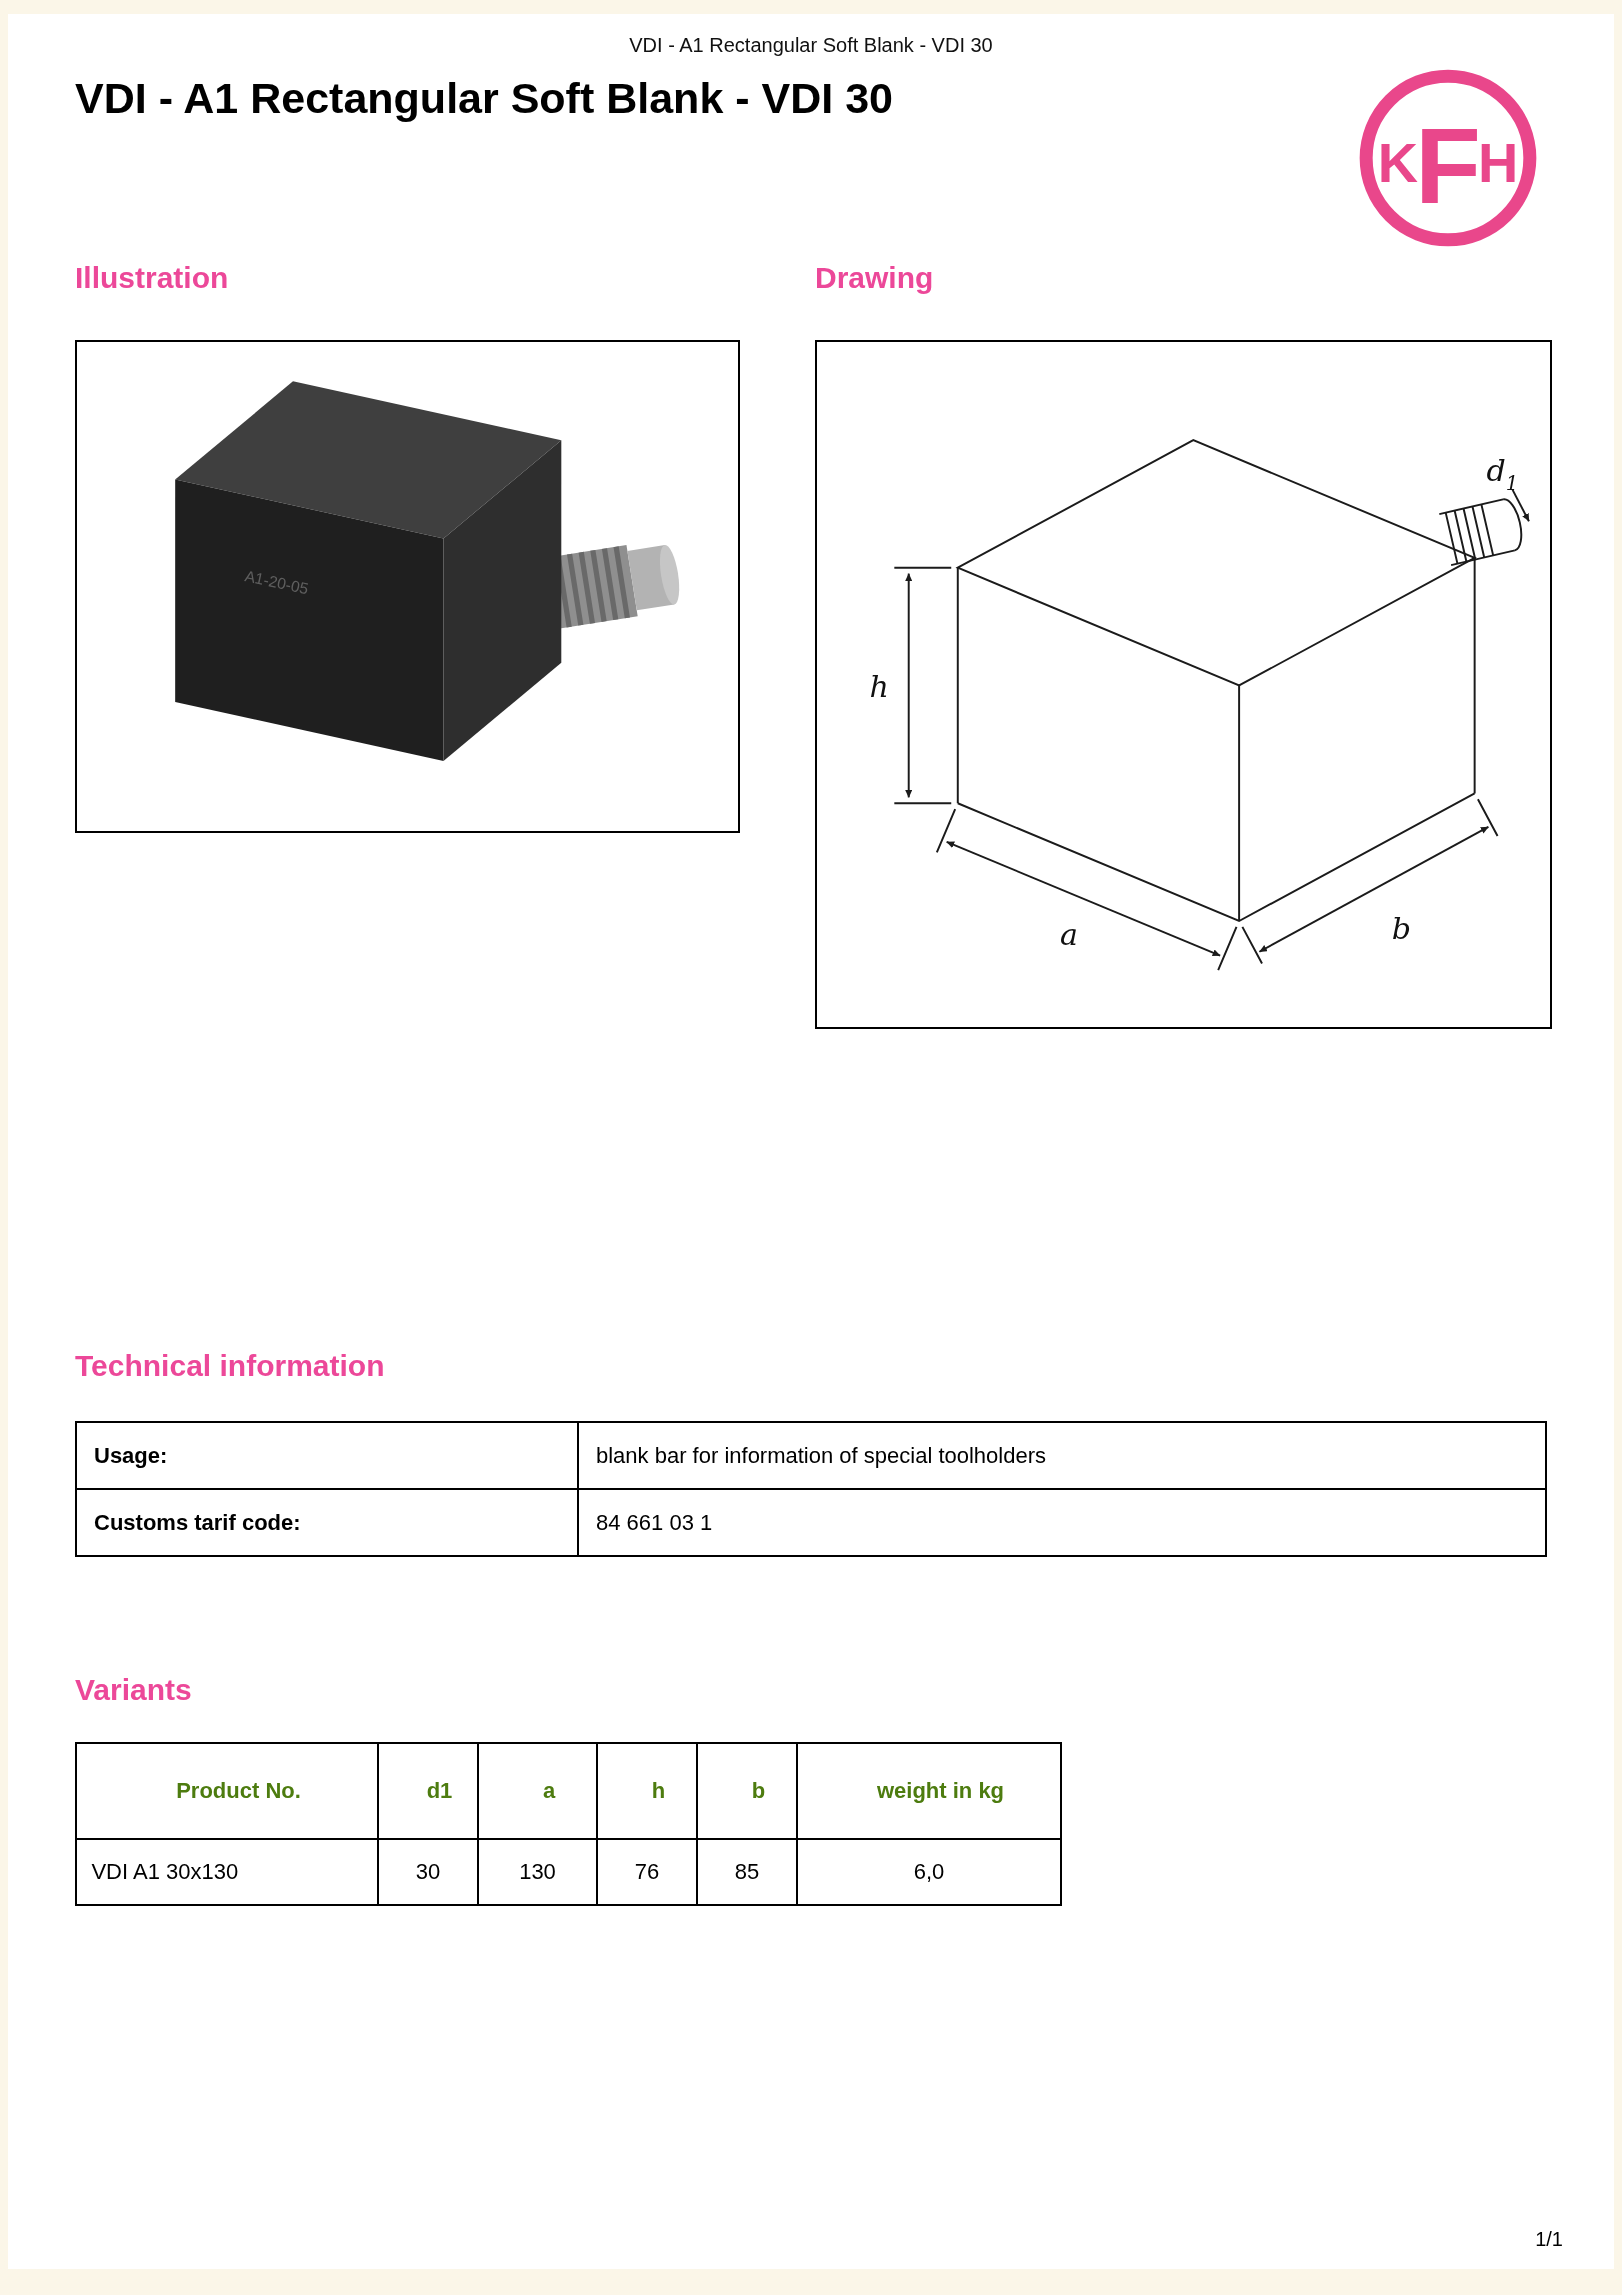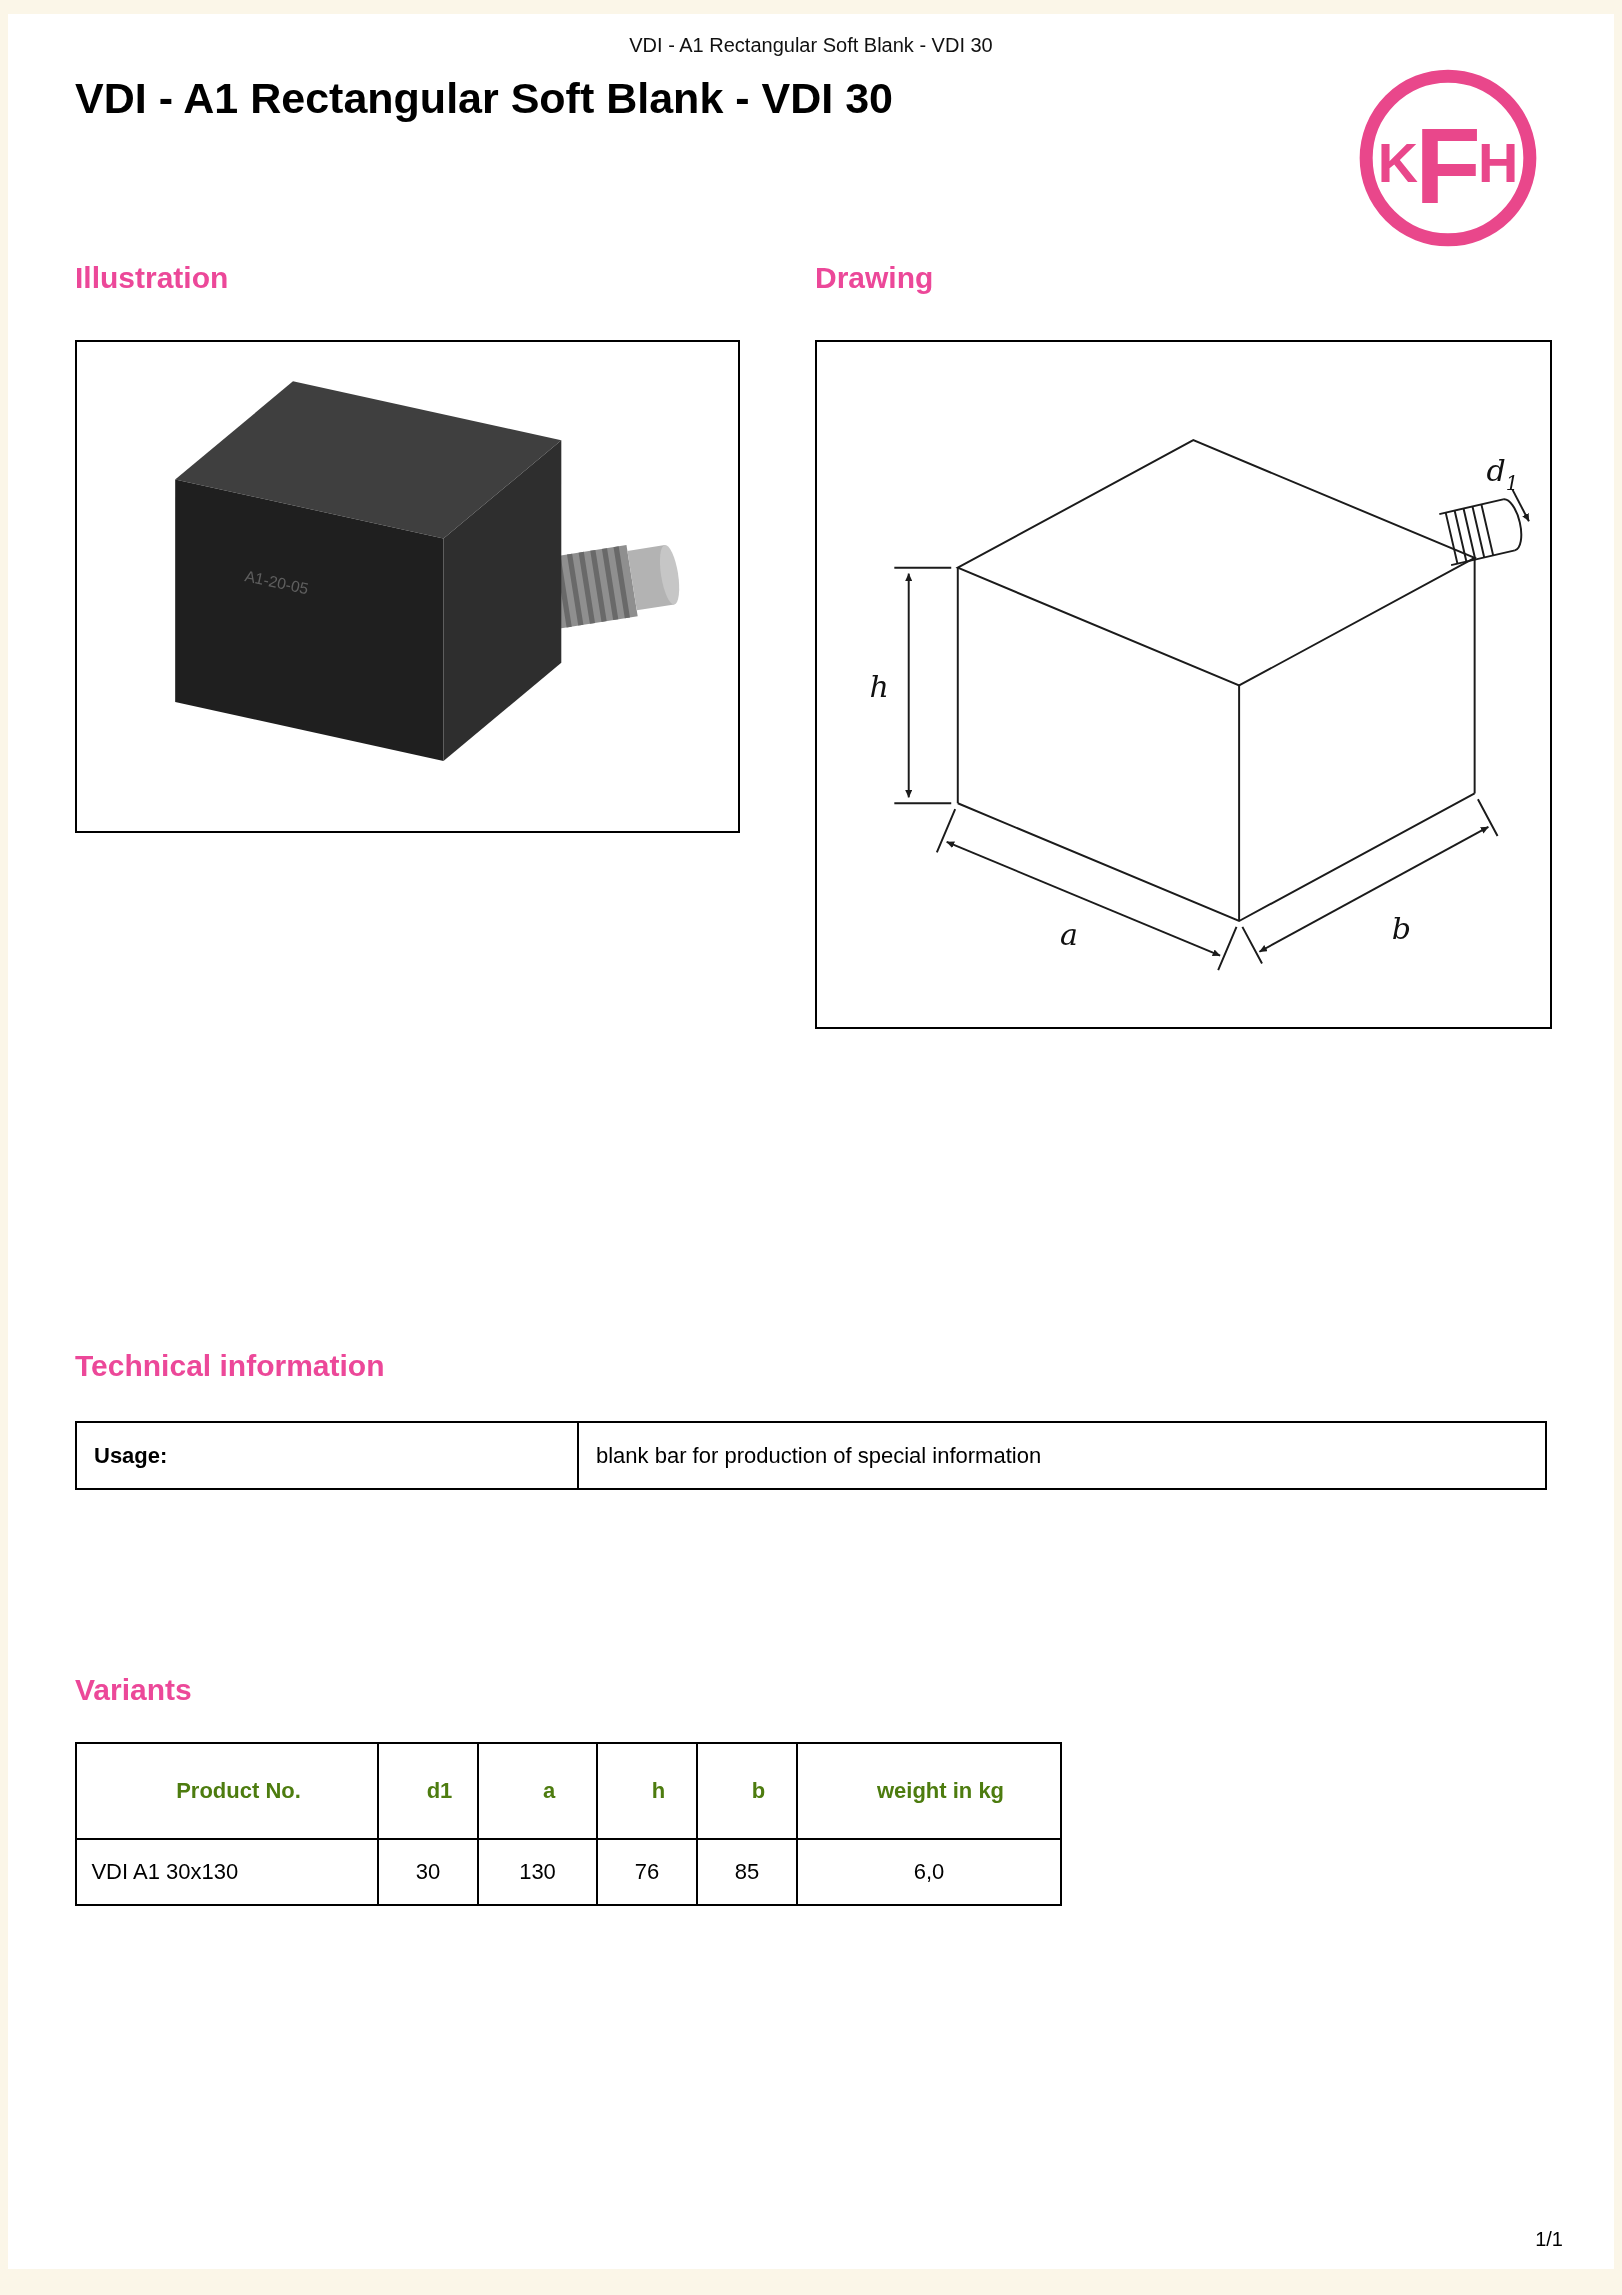--- a/index.html
+++ b/index.html
@@ -137,21 +137,25 @@
       <text class="dim-sub" x="1062" y="226">1</text>
     </svg>
   </div>
 
   <h2 class="section-h" id="h-tech">Technical information</h2>
 
   <table class="tech-table">
     <tbody>
       <tr>
         <td class="lbl">Usage:</td>
-        <td>blank bar for production of special information</td>
+        <td>blank bar for information of special toolholders</td>
+      </tr>
+      <tr>
+        <td class="lbl">Customs tarif code:</td>
+        <td>84 661 03 1</td>
       </tr>
     </tbody>
   </table>
 
   <h2 class="section-h" id="h-var">Variants</h2>
 
   <table class="var-table">
     <thead>
       <tr>
         <th class="c-prod">Product No.</th>

